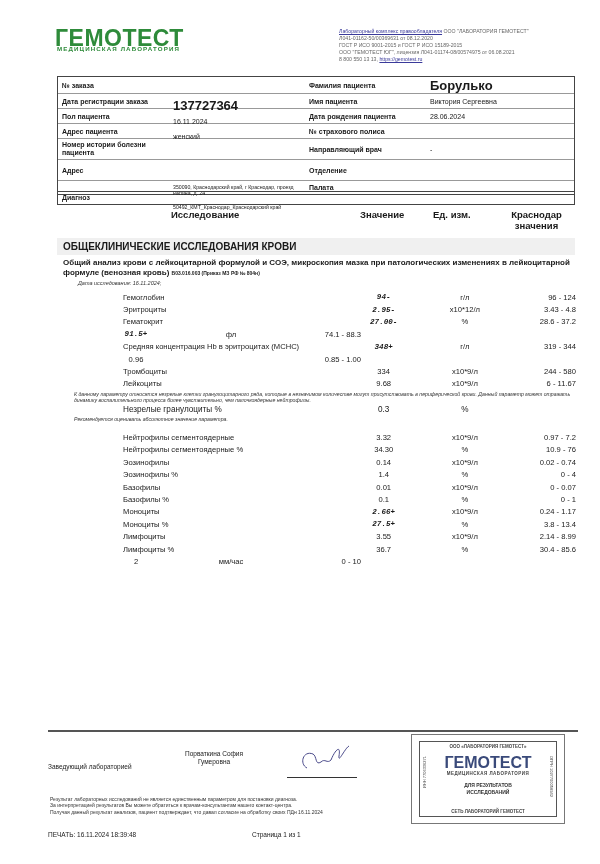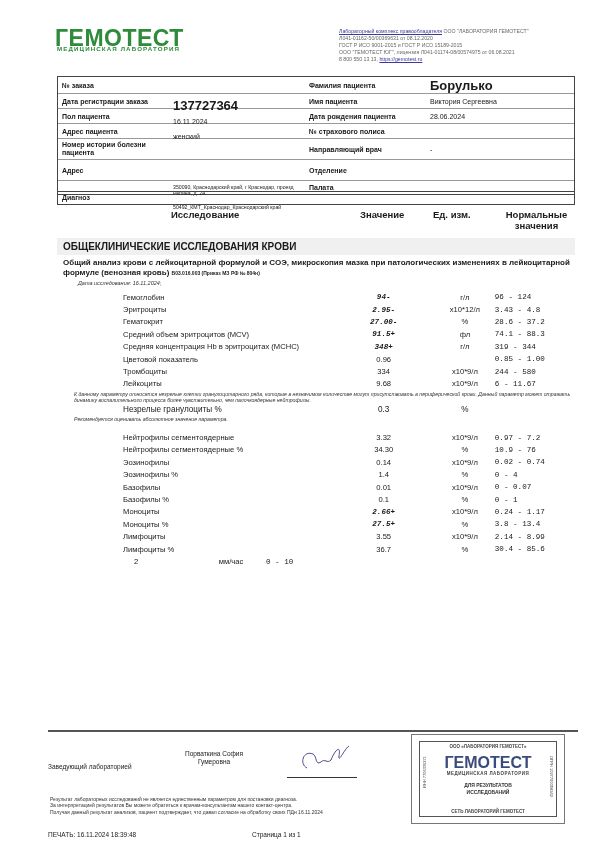--- a/index.html
+++ b/index.html
@@ -31,21 +31,21 @@
   .test-title { left: 63px; top: 258px; width: 512px; font-size: 8px; font-weight: bold; line-height: 10px; }
   .test-title .code { font-size: 5px; }
   .test-date { left: 78px; top: 280px; font-size: 5.5px; font-style: italic; color: #333; }
 
   
   .rows { left: 76px; top: 291px; width: 500px; }
   .r { display: flex; font-size: 7.6px; height: 12.4px; align-items: center; }
   .r .n { width: 245px; padding-left: 47px; }
   .r .v { width: 120px; text-align: center; }
   .r .u { width: 70px; text-align: center; }
-  .r .ref { width: 95px; text-align: left; font-family: Liberation Mono, monospace; }
+  .r .ref { width: 95px; text-align: right; }
   .r .v.abn { font-weight: bold; font-style: italic; font-family: Liberation Mono, monospace; }
   .note { font-size: 5.2px; font-style: italic; color: #333; line-height: 6.3px; margin-left: -2px; width: 505px; }
   .r.indent .n { padding-left: 3px; }
   .r.big2 { font-size: 8.2px; }
 
   
   .hr { left: 48px; top: 730px; width: 530px; height: 1.5px; background: #555; }
   .sig-role { left: 48px; top: 763px; font-size: 6.5px; }
   .sig-name { left: 174px; top: 750px; width: 80px; text-align: center; font-size: 6.5px; line-height: 8px; }
   .sig-line { left: 287px; top: 777px; width: 70px; height: 1px; background: #333; }
@@ -116,21 +116,21 @@
     <div class="pv small">50492_КМТ_Краснодар_Краснодарский край</div>
     <div class="pr">Палата</div>
     <div class="prv"></div>
   </div>
 </div>
 <div class="abs diag">Диагноз</div>
 
 <div class="abs colh" style="left:162px">Исследование</div>
 <div class="abs colh" style="left:351px">Значение</div>
 <div class="abs colh" style="left:424px">Ед. изм.</div>
-<div class="abs colh" style="left:490px; width:75px; text-align:center; line-height:11px">Нормальные значения</div>
+<div class="abs colh" style="left:490px; width:75px; text-align:center; line-height:11px">Краснодар значения</div>
 
 <div class="abs sect">ОБЩЕКЛИНИЧЕСКИЕ ИССЛЕДОВАНИЯ КРОВИ</div>
 <div class="abs test-title"><span>Общий анализ крови с лейкоцитарной формулой и СОЭ, микроскопия мазка при патологических изменениях в лейкоцитарной формуле (венозная кровь) </span><span class="code">B03.016.003 (Приказ МЗ РФ № 804н)</span></div>
 <div class="abs test-date">Дата исследования: 16.11.2024;</div>
 
 <div class="abs rows">
   <div id="rows1">
       <div class="r">
         <span class="n">Гемоглобин</span>
         <span class="v abn">94-</span>
@@ -143,33 +143,31 @@
         <span class="u">x10*12/л</span>
         <span class="ref">3.43 - 4.8</span>
       </div>
       <div class="r">
         <span class="n">Гематокрит</span>
         <span class="v abn">27.00-</span>
         <span class="u">%</span>
         <span class="ref">28.6 - 37.2</span>
       </div>
       <div class="r">
-        <span class="n">Средний объем эритроцитов (MCV)</span>
         <span class="v abn">91.5+</span>
         <span class="u">фл</span>
         <span class="ref">74.1 - 88.3</span>
       </div>
       <div class="r">
         <span class="n">Средняя концентрация Hb в эритроцитах (MCHC)</span>
         <span class="v abn">348+</span>
         <span class="u">г/л</span>
         <span class="ref">319 - 344</span>
       </div>
       <div class="r">
-        <span class="n">Цветовой показатель</span>
         <span class="v">0.96</span>
         <span class="u"></span>
         <span class="ref">0.85 - 1.00</span>
       </div>
       <div class="r">
         <span class="n">Тромбоциты</span>
         <span class="v">334</span>
         <span class="u">x10*9/л</span>
         <span class="ref">244 - 580</span>
       </div>

